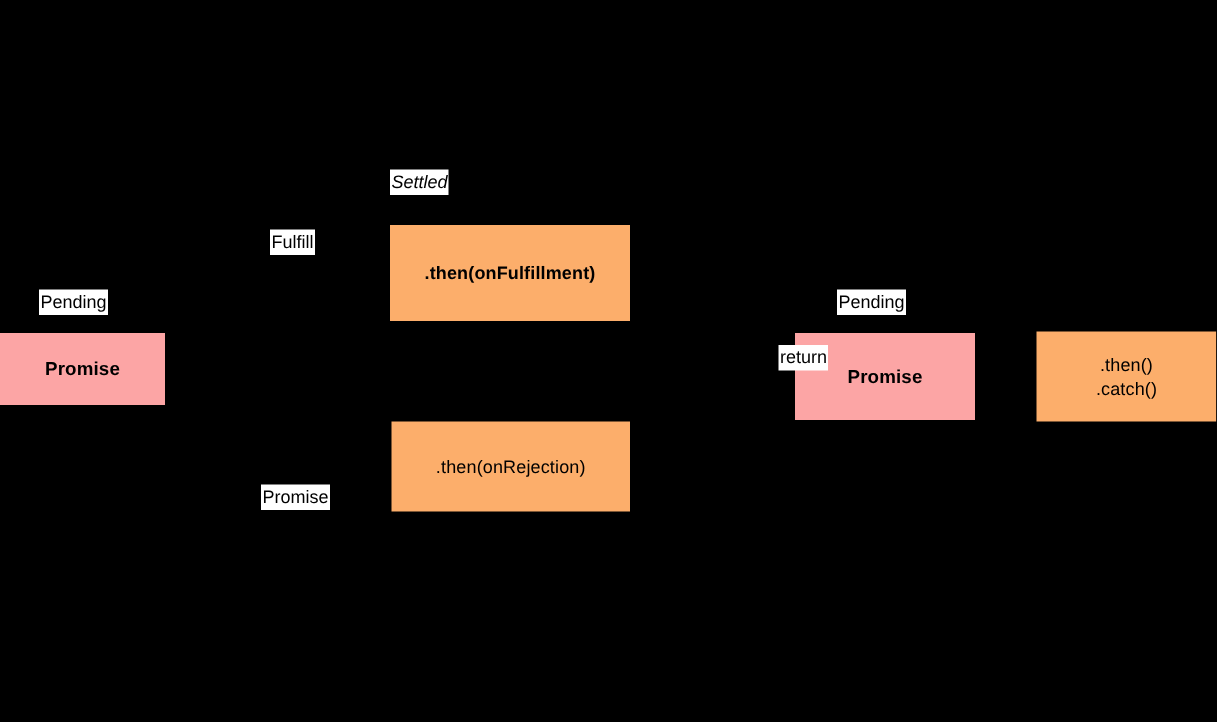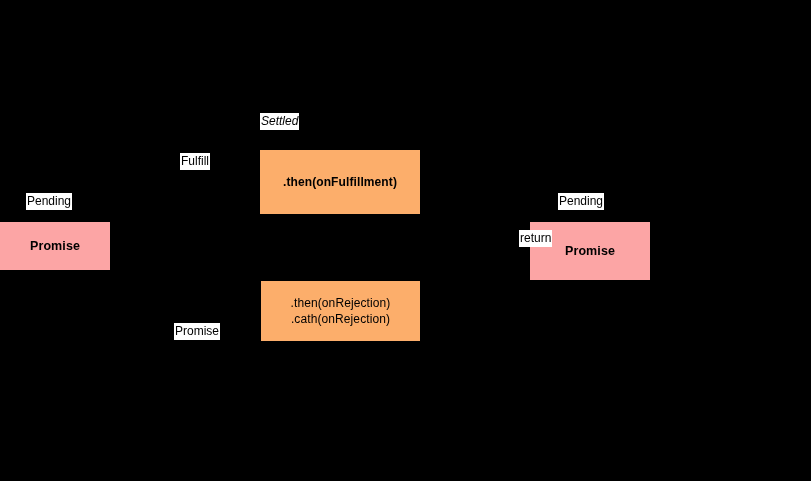--- a/index.html
+++ b/index.html
@@ -62,27 +62,30 @@
   <div class="node blue" style="left:0px; top:222px; width:110px; height:48px;">
     <span class="line">Promise</span>
   </div>
 
   <div class="node orange" style="left:260px; top:150px; width:160px; height:64px;font-weight:bold;">
     <span class="line">.then(onFulfillment)</span>
   </div>
 
   <div class="node orange" style="left:261px; top:281px; width:159px; height:60px;">
     <span class="line">.then(onRejection)</span>
-    <span class="line">.cath(onRejection)</span>
   </div>
 
   <div class="node blue" style="left:530px; top:222px; width:120px; height:58px;">
     <span class="line">Promise</span>
   </div>
 
+  <div class="node orange" style="left:691px; top:221px; width:120px; height:60px;">
+    <span class="line">.then()</span>
+    <span class="line">.catch()</span>
+  </div>
 
 
   <div class="edge-label" style="left:26px; top:193px;">Pending</div>
 
   <div class="edge-label" style="left:180px; top:153px;">Fulfill</div>
 
   <div class="edge-label" style="left:260px; top:113px;font-style:italic;">Settled</div>
 
   <div class="edge-label" style="left:174px; top:323px;">Promise</div>
 

